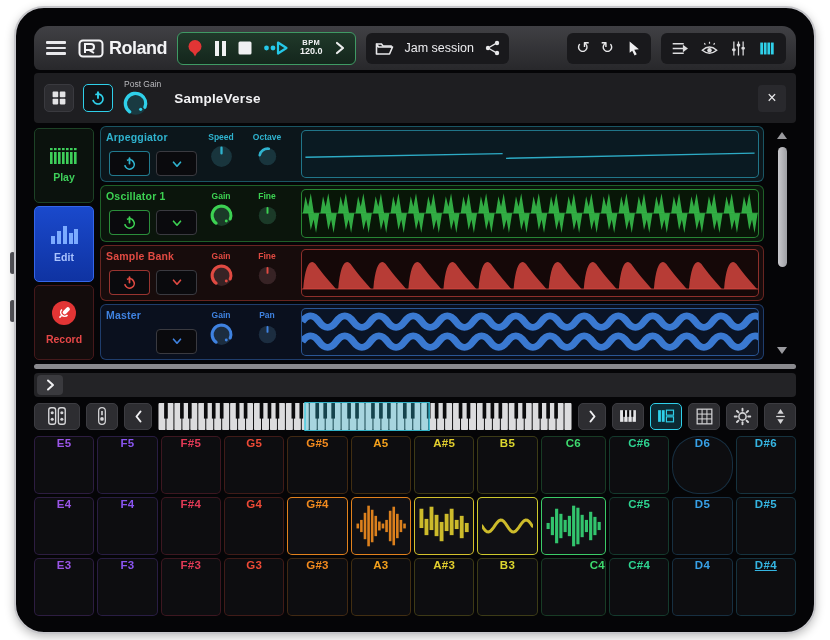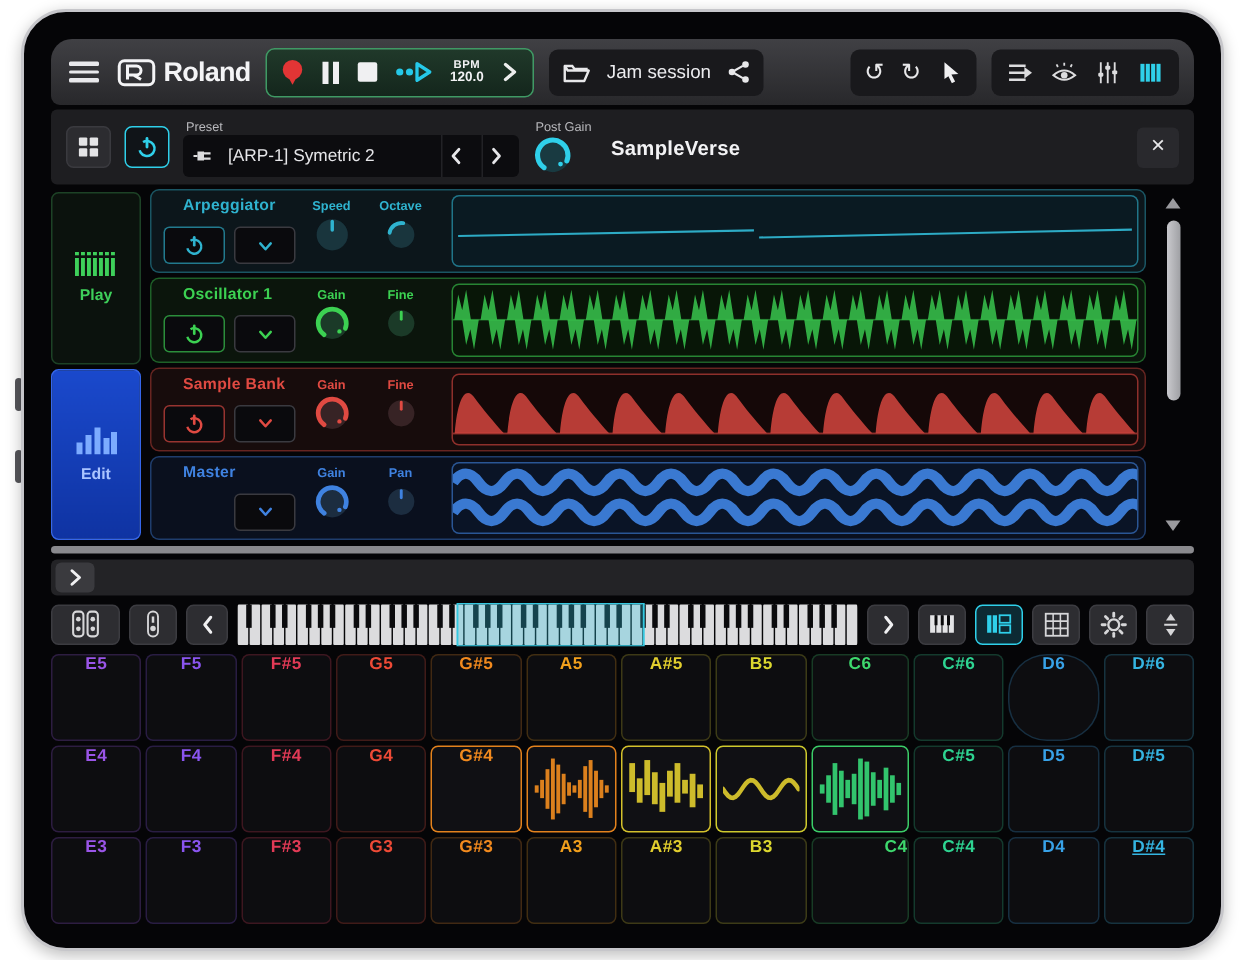--- a/index.html
+++ b/index.html
@@ -42,21 +42,21 @@
   .side-item{flex:1;border-radius:5px;border:1px solid;display:flex;flex-direction:column;align-items:center;justify-content:center;gap:7px;cursor:pointer;background:#0d0f0d;padding:0;}
   .side-item .lbl{font-size:10.5px;font-weight:bold;}
   .s-play{background:#0b120d;border-color:#1d4226;}
   .s-play .lbl{color:#3ecf5a;}
   .s-edit{background:linear-gradient(#1a49cc,#0f33a2);border-color:#3566ea;}
   .s-edit .lbl{color:#aac4ff;}
   .s-record{background:#130c0c;border-color:#45191b;}
   .s-record .lbl{color:#e64747;}
   .tracks{position:absolute;left:66px;right:32px;top:0;bottom:0;display:flex;flex-direction:column;gap:3px;}
   .track{flex:1;position:relative;border:1px solid;border-radius:6px;box-sizing:border-box;}
-  .t-title{position:absolute;left:21px;top:4px;font-size:10.5px;font-weight:bold;letter-spacing:.2px;}
+  .t-title{position:absolute;left:5px;top:4px;font-size:10.5px;font-weight:bold;letter-spacing:.2px;}
   .t-power,.t-dd{position:absolute;top:24px;width:41px;height:25px;background:#0a0a0d;border:1px solid #3a3a40;border-radius:4px;display:flex;align-items:center;justify-content:center;cursor:pointer;padding:0;}
   .t-power{left:8px;}
   .t-dd{left:55px;}
   .t-power svg{width:15px;height:15px;}
   .t-dd svg{width:14px;height:14px;}
   .t-knob{position:absolute;display:flex;flex-direction:column;align-items:center;gap:2px;}
   .k1{left:98px;top:5px;width:44px;}
   .k2{left:146px;top:5px;width:40px;}
   .k-label{font-size:8.5px;font-weight:bold;}
   .k1 svg{width:25px;height:25px;}
@@ -224,41 +224,20 @@
             <rect x="11" y="11" width="7" height="7" rx="1" fill="#e4e4e6"></rect>
           </svg>
     </button>
     <button class="pb-btn pb-power" id="preset-power">
           <svg width="16" height="16" viewBox="0 0 16 16">
             <circle cx="8" cy="9" r="5" fill="none" stroke="#2fd0ea" stroke-width="1.7" stroke-dasharray="25 7" transform="rotate(-122 8 9)"></circle>
             <line x1="8" y1="2.3" x2="8" y2="8" stroke="#2fd0ea" stroke-width="1.9" stroke-linecap="round"></line>
           </svg>
         </button>
 
-    <div class="labeled">
-      <span class="mini-label">Preset</span>
-      <div class="preset-select">
-        <svg width="16" height="14" viewBox="0 0 18 16">
-              <path d="M1 8 h3" stroke="#dcdcde" stroke-width="1.6"></path>
-              <path d="M4 4.5 h5 v7 H4 z" fill="#dcdcde"></path>
-              <path d="M9 6 h5 M9 10 h5" stroke="#dcdcde" stroke-width="1.8"></path>
-            </svg>
-        <span class="val">[ARP-1] Symetric 2</span>
-        <button class="chev-btn">
-          <svg width="10" height="14" viewBox="0 0 10 14">
-                <polyline points="7,2.5 3,7 7,11.5" fill="none" stroke="#e6e6e9" stroke-width="1.8" stroke-linecap="round" stroke-linejoin="round"></polyline>
-              </svg>
-        </button>
-        <button class="chev-btn">
-          <svg width="10" height="14" viewBox="0 0 10 14">
-                <polyline points="3,2.5 7,7 3,11.5" fill="none" stroke="#e6e6e9" stroke-width="1.8" stroke-linecap="round" stroke-linejoin="round"></polyline>
-              </svg>
-        </button>
-      </div>
-    </div>
 
     <div class="labeled" style="align-items:center;">
       <span class="mini-label">Post Gain</span>
       <svg class="pg-knob" id="postgain-knob" style="margin-top:0;" viewBox="0 0 24 24">
             <circle cx="12" cy="12" r="10" fill="#151c20"></circle>
             <circle cx="12" cy="12" r="10" fill="#2fd0ea" opacity="0.17"></circle>
             <circle cx="12" cy="12" r="9" fill="none" stroke="#2fd0ea" stroke-width="3" stroke-linecap="round" stroke-dasharray="40 17" transform="rotate(125 12 12)"></circle>
             <circle cx="16.6" cy="17.2" r="1.4" fill="#2fd0ea"></circle>
           </svg>
     </div>
@@ -295,20 +274,31 @@
         <svg width="28" height="20" viewBox="0 0 28 20">
           <g fill="#7cabff">
                 <rect x="1" y="12" width="4" height="8"></rect>
                 <rect x="7" y="7" width="4" height="13"></rect>
                 <rect x="13" y="2" width="4" height="18"></rect>
                 <rect x="19" y="9" width="4" height="11"></rect>
                 <rect x="24" y="5" width="4" height="15"></rect>
               </g>
         </svg>
         <span class="lbl">Edit</span>
+      </button>
+      <button class="side-item s-record">
+        <svg width="26" height="26" viewBox="0 0 26 26">
+          <circle cx="13" cy="13" r="12" fill="#e23535"></circle>
+          <g transform="rotate(45 13 13)">
+                <rect x="11" y="5.5" width="4" height="8.5" rx="2" fill="#fff"></rect>
+                <path d="M9 12 a4 4 0 0 0 8 0" fill="none" stroke="#fff" stroke-width="1.5"></path>
+                <line x1="13" y1="16.5" x2="13" y2="19.5" stroke="#fff" stroke-width="1.5"></line>
+              </g>
+        </svg>
+        <span class="lbl">Record</span>
       </button>
     </div>
 
     <div class="tracks">
       <div class="track" id="track-0" style="border-color: rgba(47, 179, 207, 0.4); background: rgb(12, 22, 27);">
         <span class="t-title" style="color: rgb(47, 179, 207);">Arpeggiator</span>
         <button class="t-power" style="border-color: rgba(47, 179, 207, 0.667);">
               <svg viewBox="0 0 16 16">
                 <circle cx="8" cy="9" r="5" fill="none" stroke="#2fb3cf" stroke-width="1.7" stroke-dasharray="25 7" transform="rotate(-122 8 9)"></circle>
                 <line x1="8" y1="2.3" x2="8" y2="8" stroke="#2fb3cf" stroke-width="1.9" stroke-linecap="round"></line>

